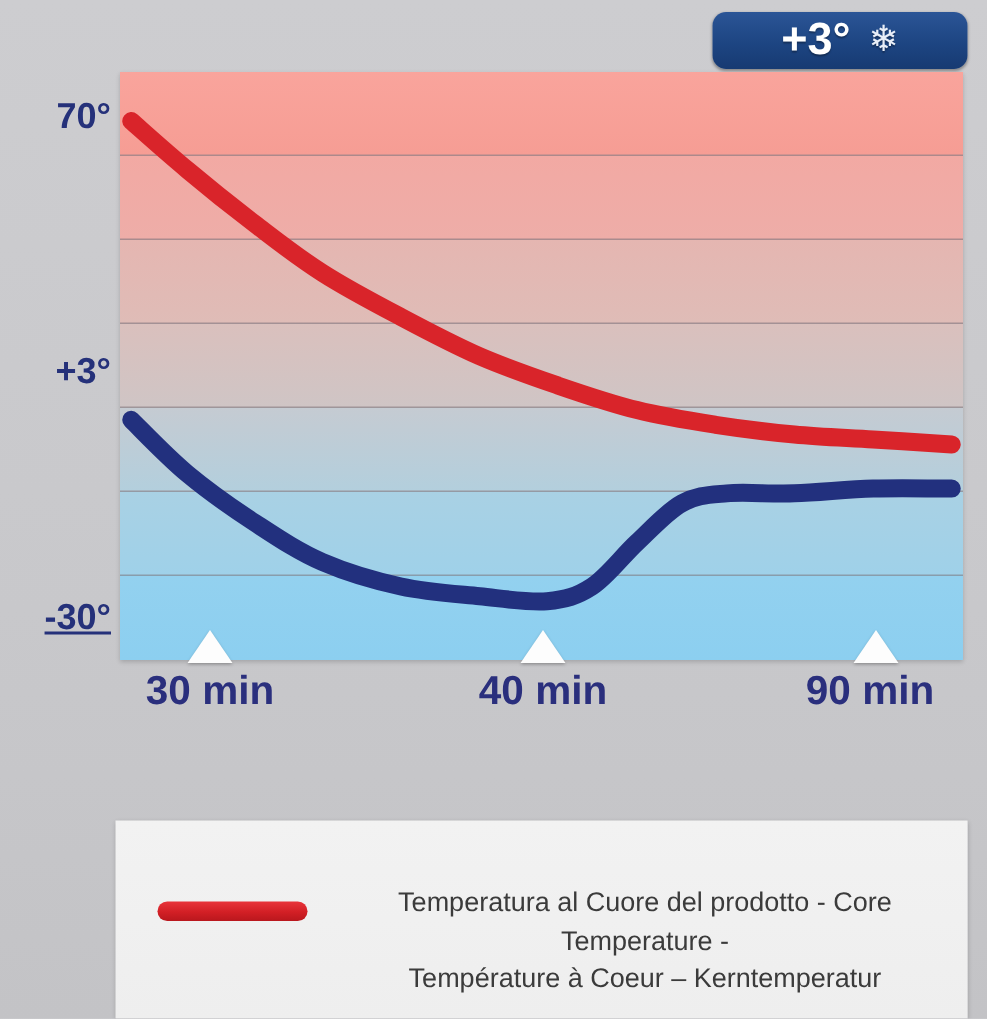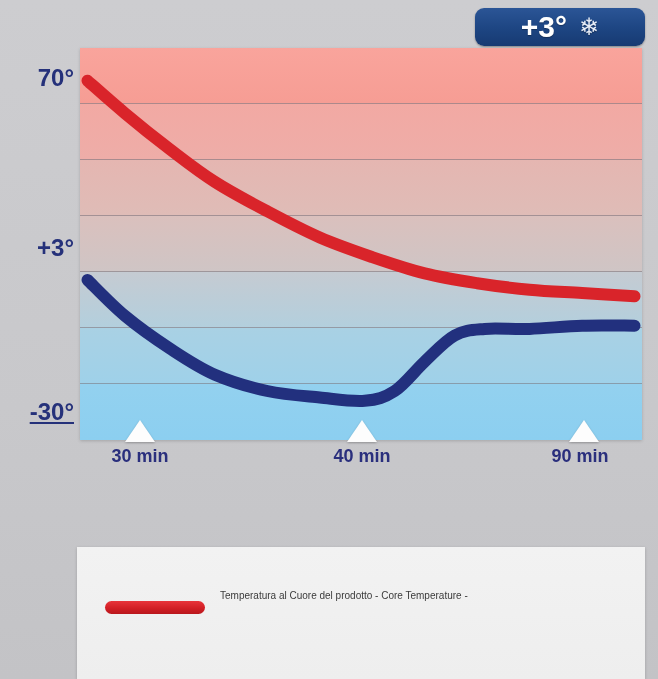--- a/index.html
+++ b/index.html
@@ -102,21 +102,21 @@
     border-right: 15px solid transparent;
     border-bottom: 22px solid #fdfdfd;
     filter: drop-shadow(0 1px 1px rgba(0,0,0,0.25));
   }
   .xlab {
     position: absolute;
     top: 447px;
     width: 160px;
     text-align: center;
     color: #2a2f7d;
-    font-size: 18px;
+    font-size: 27px;
     font-weight: bold;
     line-height: 1;
   }
 
   
   #legend {
     position: absolute;
     left: 77px; top: 547px;
     width: 568px; height: 132px;
     background: linear-gradient(180deg,#f2f2f2 0%, #eeeeee 100%);
@@ -139,22 +139,23 @@
     border-radius: 7px;
   }
   .swatch.red {
     background: linear-gradient(180deg,#e8343a 0%, #d21f25 55%, #b9171d 100%);
   }
   .ltext {
     position: absolute;
     left: 143px;
     width: 420px;
     color: #3b3b3b;
-    font-size: 10px;
+    font-size: 18px;
     line-height: 1.42;
+    text-align: center;
   }
 </style>
 </head>
 <body>
 
 <div id="canvas">
 
   <div id="badge">
     <span class="btxt">+3°</span>
     <span class="snow">❄</span>
@@ -192,20 +193,21 @@
     <div class="xlab" style="left:282px;">40 min</div>
     <div class="xlab" style="left:500px;">90 min</div>
   </div>
 
   <div id="legend">
 
     <div class="lrow" style="top:24px; height:46px;">
       <div class="swatch red" style="top:30px;"></div>
       <div class="ltext" style="top:18px;">
         <span>Temperatura al Cuore del prodotto - Core Temperature -</span><br>
+        <span>Température à Coeur – Kerntemperatur</span>
       </div>
     </div>
 
     <div class="lrow" style="top:78px; height:46px;">
       
       
     </div>
 
   </div>
 

